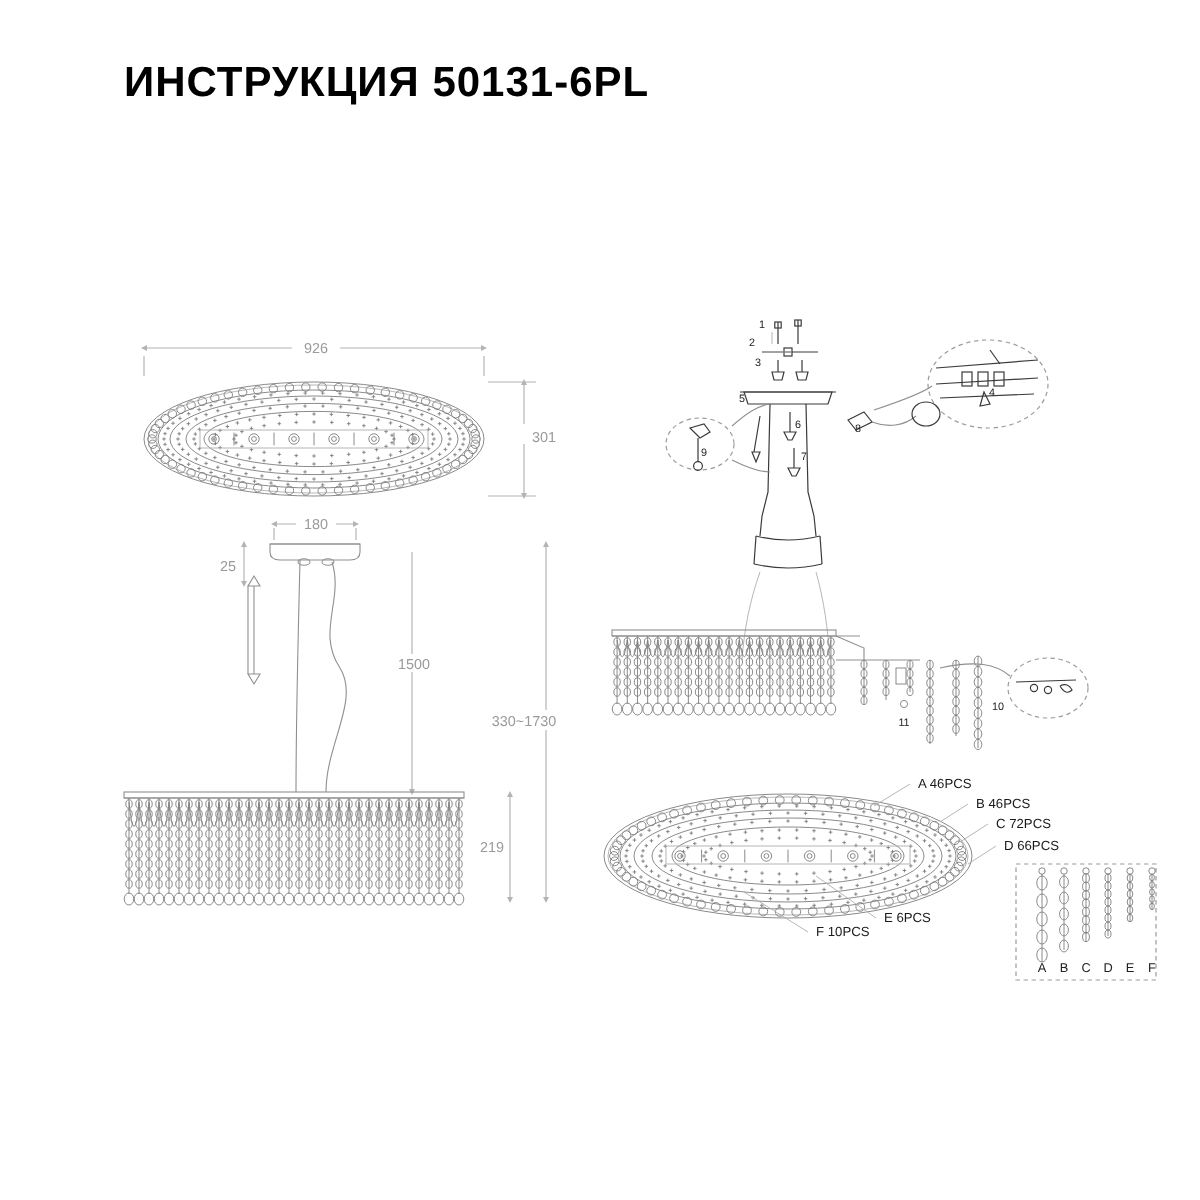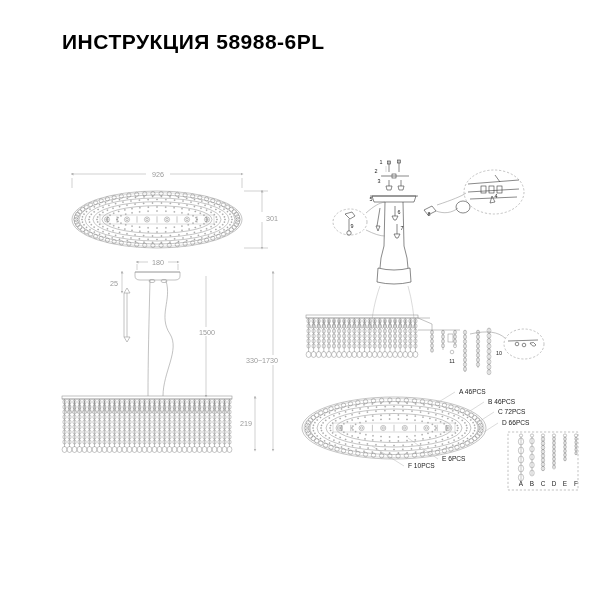--- a/index.html
+++ b/index.html
@@ -57,21 +57,21 @@
   .dkline { stroke: #3a3a3a; stroke-width: 0.6; fill: none; }
   .vthin { stroke: #aeaeae; stroke-width: 0.45; fill: none; }
   .crystal { stroke: #7d7d7d; stroke-width: 0.45; fill: none; }
   .dashbox { stroke: #9c9c9c; stroke-width: 0.6; fill: none; stroke-dasharray: 2.2 1.8; }
 </style>
 </head>
 <body>
 
 <div id="page">
 
-  <div id="title">ИНСТРУКЦИЯ 58988-6PL</div>
+  <div id="title">ИНСТРУКЦИЯ 50131-6PL</div>
 
   <svg class="layer" viewBox="0 0 600 600">
     <defs>
       <marker id="arrS" markerWidth="5" markerHeight="5" refX="2.5" refY="2.5" orient="auto">
         <path d="M0,0 L5,2.5 L0,5 z" fill="#b4b4b4"></path>
       </marker>
       <marker id="arrE" markerWidth="5" markerHeight="5" refX="2.5" refY="2.5" orient="auto">
         <path d="M5,0 L0,2.5 L5,5 z" fill="#b4b4b4"></path>
       </marker>
       <g id="beadcol">

